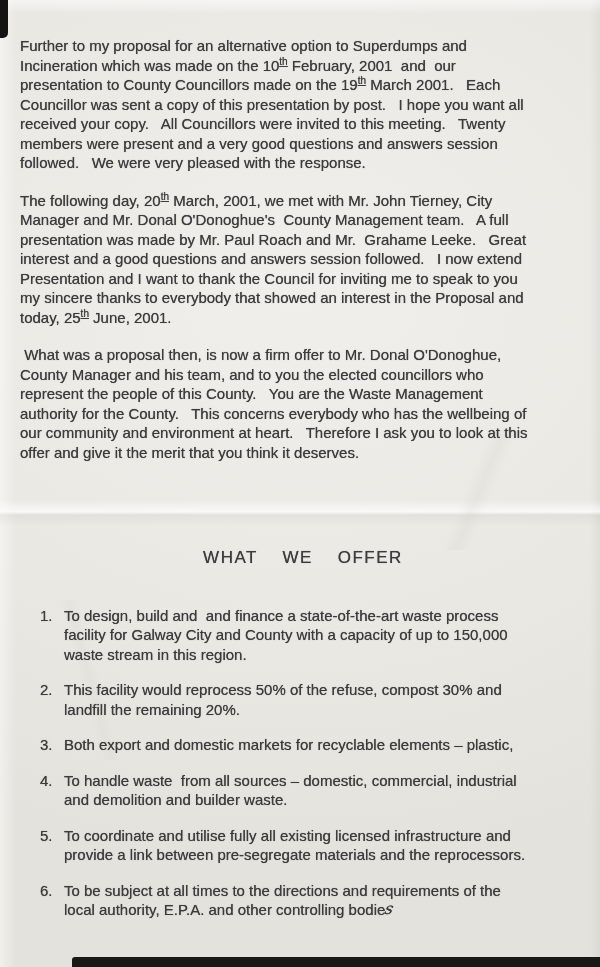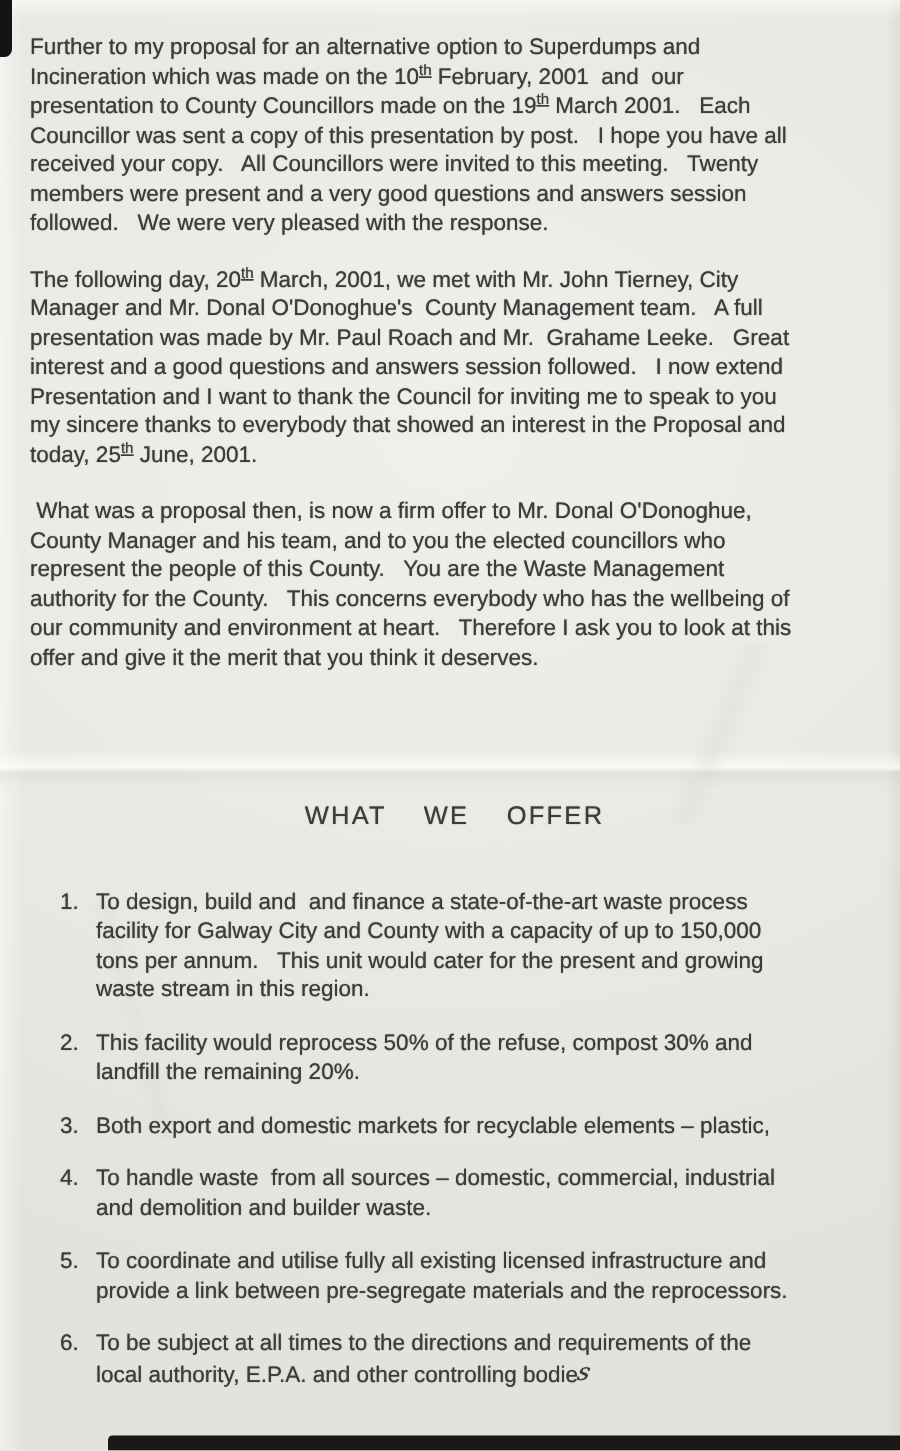--- a/index.html
+++ b/index.html
@@ -41,21 +41,21 @@
     background: #181816;
     border-top-left-radius: 3px;
   }
   .content {
     position: absolute; left: 20px; top: 22px; right: 14px;
     color: #3c3c3c;
     font-size: 15px;
     line-height: 19.5px;
     text-shadow: 0 0 0.7px rgba(60,60,60,.85);
   }
-  .paragraph { margin: 0 0 18px 0; }
+  .paragraph { margin: 14px 0 18px 0; }
   .text-line { white-space: pre; }
   sup { font-size: 10px; line-height: 0; vertical-align: 6px; text-decoration: underline; }
   .heading {
     margin-top: 86px;
     text-align: center;
     font-size: 17px;
     letter-spacing: 1.5px;
     white-space: pre;
   }
   .offer-list { margin-top: 38px; }
@@ -77,21 +77,21 @@
   <div class="crease-h"></div>
   <div class="crease-d1"></div>
   <div class="crease-d2"></div>
 
   <div class="content">
     <div>
         <div class="paragraph">
           <div class="text-line"><span>Further to my proposal for an alternative option to Superdumps and</span></div>
           <div class="text-line"><span>Incineration which was made on the 10</span><sup>th</sup><span> February, 2001  and  our</span></div>
           <div class="text-line"><span>presentation to County Councillors made on the 19</span><sup>th</sup><span> March 2001.   Each</span></div>
-          <div class="text-line"><span>Councillor was sent a copy of this presentation by post.   I hope you have all</span></div>
+          <div class="text-line"><span>Councillor was sent a copy of this presentation by post.   I hope you want all</span></div>
           <div class="text-line"><span>received your copy.   All Councillors were invited to this meeting.   Twenty</span></div>
           <div class="text-line"><span>members were present and a very good questions and answers session</span></div>
           <div class="text-line"><span>followed.   We were very pleased with the response.</span></div>
         </div>
         <div class="paragraph">
           <div class="text-line"><span>The following day, 20</span><sup>th</sup><span> March, 2001, we met with Mr. John Tierney, City</span></div>
           <div class="text-line"><span>Manager and Mr. Donal O'Donoghue's  County Management team.   A full</span></div>
           <div class="text-line"><span>presentation was made by Mr. Paul Roach and Mr.  Grahame Leeke.   Great</span></div>
           <div class="text-line"><span>interest and a good questions and answers session followed.   I now extend</span></div>
           <div class="text-line"><span>Presentation and I want to thank the Council for inviting me to speak to you</span></div>
@@ -109,21 +109,20 @@
       </div>
 
     <div class="heading">WHAT    WE    OFFER</div>
 
     <div class="offer-list">
         <div class="offer-item">
           <div class="item-number">1.</div>
           <div class="item-lines">
             <div class="text-line">To design, build and  and finance a state-of-the-art waste process</div>
             <div class="text-line">facility for Galway City and County with a capacity of up to 150,000</div>
-            <div class="text-line">tons per annum.   This unit would cater for the present and growing</div>
             <div class="text-line">waste stream in this region.</div>
           </div>
         </div>
         <div class="offer-item">
           <div class="item-number">2.</div>
           <div class="item-lines">
             <div class="text-line">This facility would reprocess 50% of the refuse, compost 30% and</div>
             <div class="text-line">landfill the remaining 20%.</div>
           </div>
         </div>

